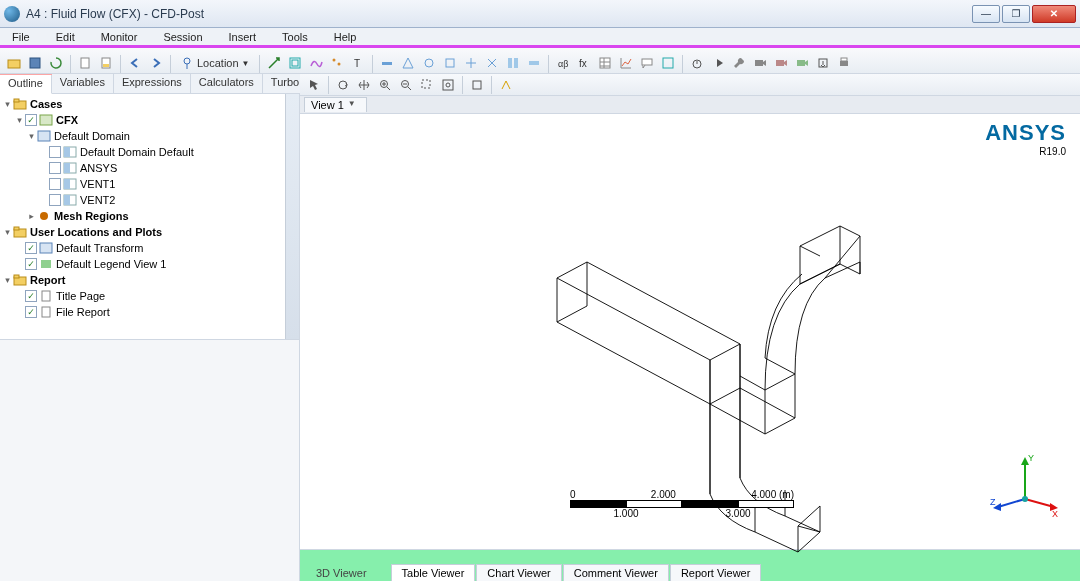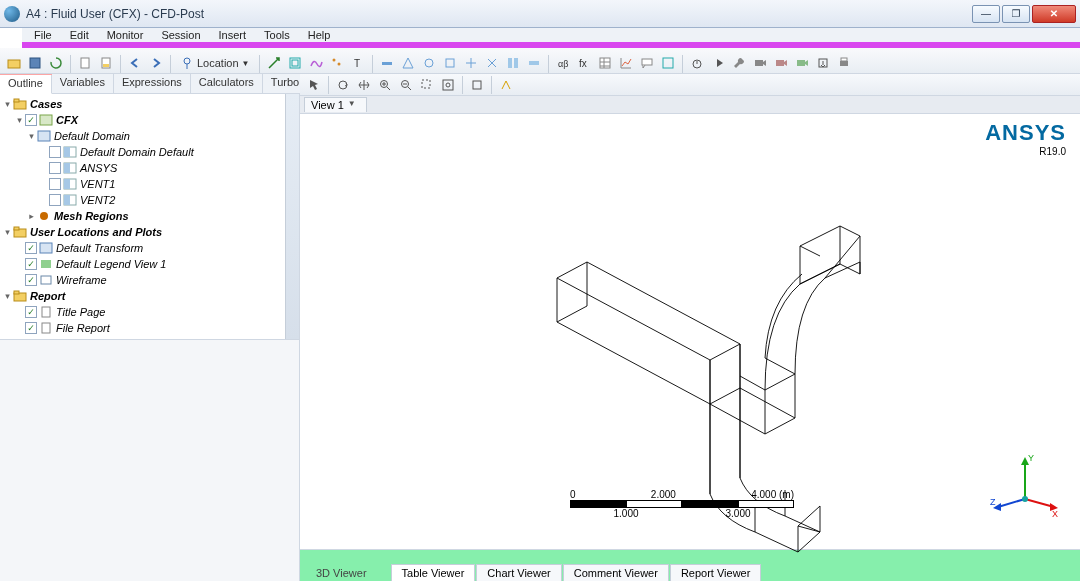--- a/index.html
+++ b/index.html
@@ -8,21 +8,21 @@
   
   .titlebar { height: 28px; background: linear-gradient(#f3f6fb,#dfe7f2); border-bottom: 1px solid #9fb2cc; display:flex; align-items:center; padding:0 4px; }
   .titlebar .app-icon { width:16px; height:16px; border-radius:50%; background:radial-gradient(circle at 30% 30%,#6fb8e8,#1f5a86); margin-right:6px;}
   .titlebar .title { flex:1; color:#2a3b4f; font-size:12px; }
   .winbtns { display:flex; gap:2px; }
   .winbtn { width:28px; height:18px; border:1px solid #7a93b3; border-radius:2px; background:linear-gradient(#f7fbff,#d7e4f3); display:flex;align-items:center;justify-content:center; font-size:10px; color:#2a3b4f; }
   .winbtn.close { background:linear-gradient(#f08a7a,#cf3a27); color:#fff; border-color:#a22; width:44px;}
   .winbtn.close span{font-weight:bold;}
 
   
-  .menubar { height:20px; background:#eef2f7; border-bottom:6px solid #d946ef; display:flex; align-items:center; padding:0 6px; gap:6px;margin-left:22px;}
+  .menubar { height:20px; background:#eef2f7; border-bottom:3px solid #d946ef; display:flex; align-items:center; padding:0 6px; gap:14px;}
   .menubar .menu-item { padding:2px 6px; color:#222; font-size:11px; }
 
   
   .toolbar { height:26px; background:linear-gradient(#f9fafc,#e8edf3); border-bottom:1px solid #cfd7e2; display:flex; align-items:flex-end; padding:0 4px; gap:1px; overflow:hidden;}
   .tbtn { width:20px; height:20px; border:1px solid transparent; border-radius:2px; display:flex;align-items:center;justify-content:center; font-size:11px; color:#3a5a82; }
   .tsep { width:1px; height:18px; background:#c5ced9; margin:0 3px;}
   .tbtn svg{width:14px;height:14px;}
   .loc { display:flex; align-items:center; height:20px; border:1px solid transparent; padding:0 4px; gap:3px; color:#333; font-size:11px;}
 
   
@@ -31,21 +31,21 @@
   .tabs { display:flex; background:#fca5a5; border-bottom:1px solid #cfd7e2; height:20px;}
   .tab { padding:2px 8px; font-size:11px; border-right:1px solid #cfd7e2; color:#333; background:#eef2f7; }
   .tab.active { background:#fff; border-bottom:1px solid #fff; position:relative; top:1px;}
   .tree { flex:1; overflow:auto; background:#fff; padding:2px 0; position:relative;}
   .tree-scroll-hint{position:absolute;right:0;top:0;width:14px;height:100%;background:linear-gradient(#e6edf5,#d6dfea);border-left:1px solid #c5ced9;}
   .node { display:flex; align-items:center; height:16px; white-space:nowrap; }
   .node .tw { width:11px; text-align:center; color:#666; font-size:9px; }
   .node .ck { width:12px; height:12px; border:1px solid #8fa4be; background:#fff; margin-right:2px; display:flex;align-items:center;justify-content:center; font-size:9px; color:#2a7f2a;}
   .node .ck.on::after{content:"✓";}
   .node .ic { width:14px; height:12px; margin-right:3px; display:flex;align-items:center;justify-content:center;}
-  .node .lbl { font-size:11px;font-style:italic; }
+  .node .lbl { font-size:11px; }
   .node.bold .lbl{font-weight:bold;}
   .ind0{padding-left:2px}.ind1{padding-left:14px}.ind2{padding-left:26px}.ind3{padding-left:38px}
 
   
   .ic.folder svg rect{fill:#f3cf63;stroke:#b98d1a;}
   .ic.case svg rect{fill:#d8e8c7;stroke:#7aa64a;}
   .ic.domain svg rect{fill:#d7e4f3;stroke:#5b84b7;}
   .ic.boundary svg{}
   .ic.mesh svg circle{fill:#c76a00;}
   .ic.legend svg rect{fill:#8fd08f;}
@@ -70,21 +70,21 @@
   .bottom-tabs { height:32px; background:#86efac; border-top:1px solid #cfd7e2; display:flex; align-items:flex-end; padding-left:6px;}
   .btab { padding:2px 10px; font-size:11px; border:1px solid #c5ced9; border-bottom:none; background:#f6f8fb; margin-right:1px;}
   .btab.active{background:#fff;}
   .btab.plain{border:none;background:transparent; color:#444; margin-right:14px;}
 </style>
 </head>
 <body>
 
 <div class="titlebar">
   <div class="app-icon"></div>
-  <div class="title">A4 : Fluid User (CFX) - CFD-Post</div>
+  <div class="title">A4 : Fluid Flow (CFX) - CFD-Post</div>
   <div class="winbtns">
     <div class="winbtn">
         <span>—</span>
       </div>
     <div class="winbtn">
         <span>❐</span>
       </div>
     <div class="winbtn close">
         <span>✕</span>
       </div>
@@ -417,30 +417,20 @@
         </div>
         <div class="node ind1">
           <span class="tw"></span>
           <span class="ck on"></span>
           <span class="ic legend">
             <svg viewBox="0 0 14 12">
               <rect x="2" y="2" width="10" height="8"></rect>
             </svg>
           </span>
           <span class="lbl">Default Legend View 1</span>
-        </div>
-        <div class="node ind1">
-          <span class="tw"></span>
-          <span class="ck on"></span>
-          <span class="ic wire">
-            <svg viewBox="0 0 14 12">
-              <rect x="2" y="2" width="10" height="8"></rect>
-            </svg>
-          </span>
-          <span class="lbl">Wireframe</span>
         </div>
         <div class="node ind0 bold">
           <span class="tw">▾</span>
           <span class="ic folder">
             <svg viewBox="0 0 14 12">
               <rect x="1" y="3" width="12" height="8"></rect>
               <rect x="1" y="1" width="5" height="3"></rect>
             </svg>
           </span>
           <span class="lbl">Report</span>

